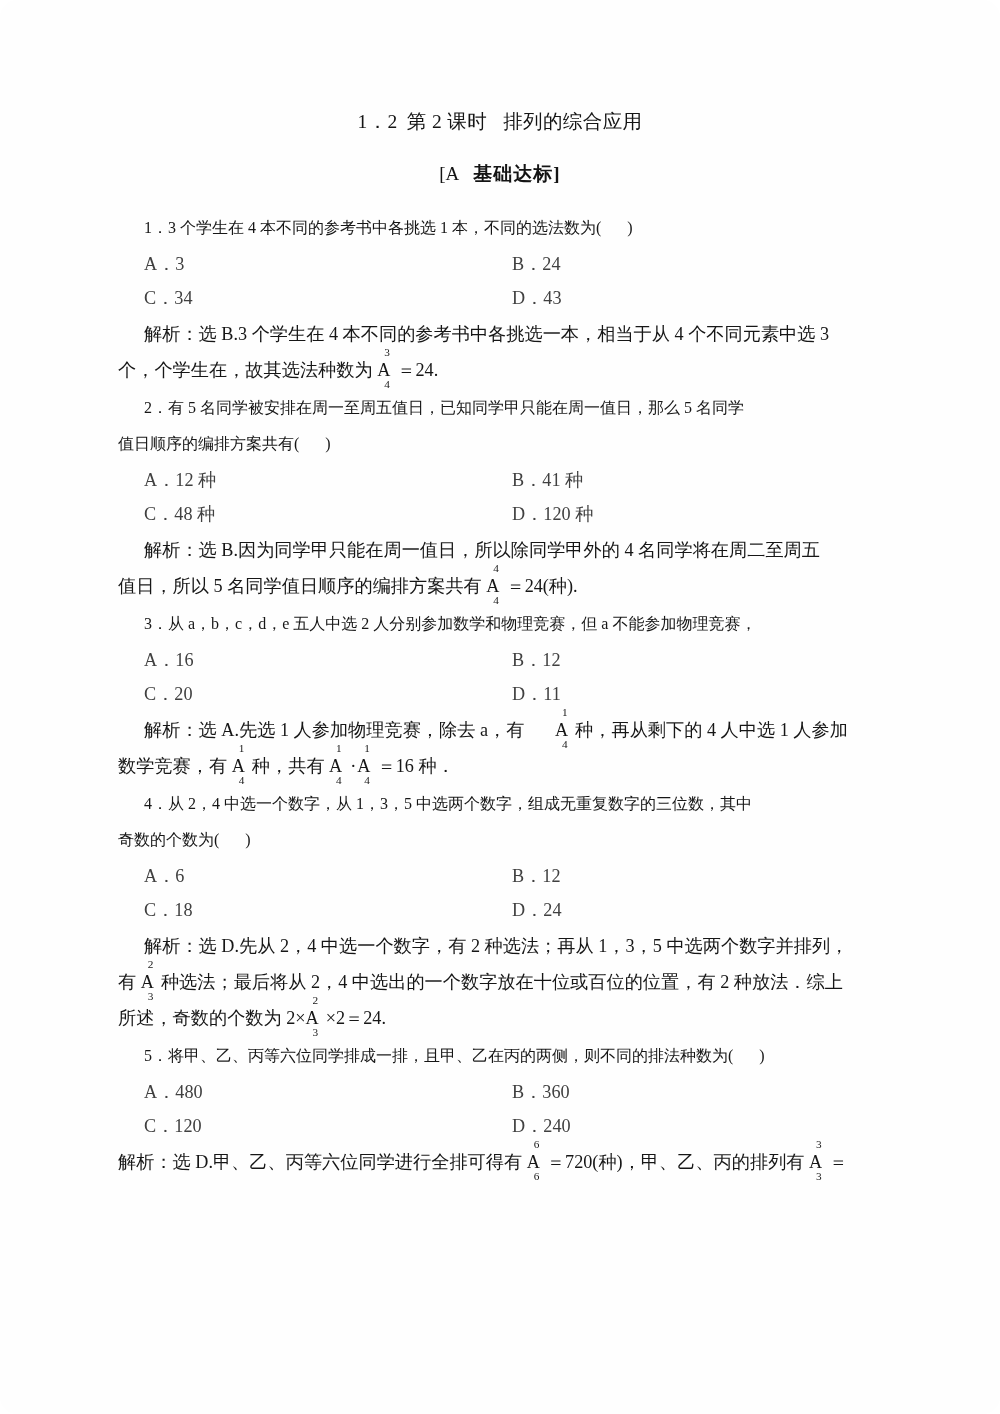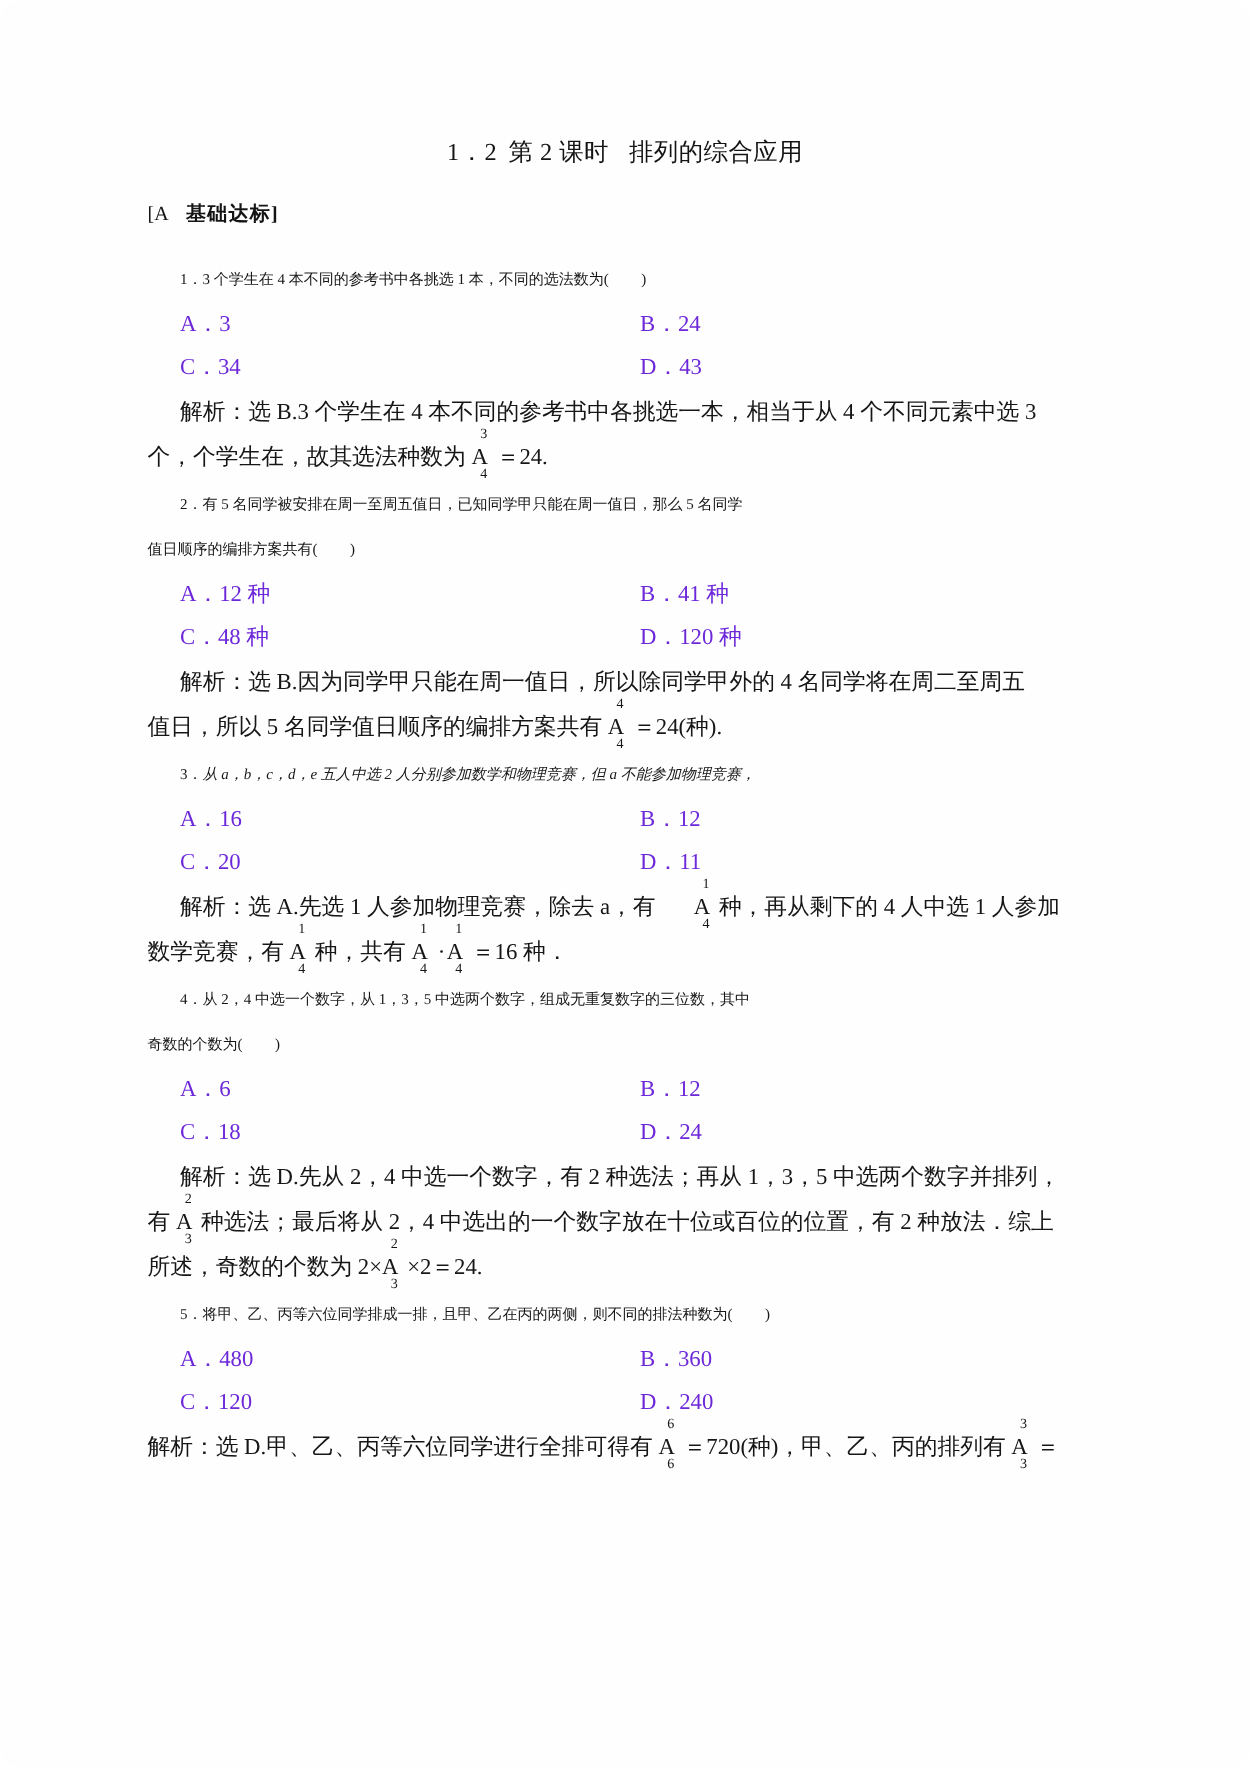--- a/index.html
+++ b/index.html
@@ -35,49 +35,50 @@
     font-size: 19.5px;
     letter-spacing: 0.4px;
     margin: 0 0 26px 0;
     font-weight: 400;
     color: #141414;
   }
   .doc-title .sp { display: inline-block; width: 9px; }
   .doc-title .sp-wide { display: inline-block; width: 16px; }
 
   .section-head {
-    font-size: 16px;
+    text-align: center;
+    font-size: 19px;
     margin: 0 0 24px 0;
     font-weight: 400;
     color: #141414;
   }
   .section-head .bold-cn { font-weight: bold; letter-spacing: 1px; }
   .section-head .gap { display: inline-block; width: 14px; }
 
   
   .qblock { margin-bottom: 4px; }
 
   .qstem {
-    font-size: 12px;
+    font-size: 16px;
     line-height: 34px;
     text-indent: 26px;
     margin: 0 0 2px 0;
     color: #161616;
     text-align: justify;
     text-justify: inter-ideograph;
   }
   .qstem.cont { text-indent: 0; }
 
   .choices {
     display: flex;
     flex-direction: row;
     font-size: 18.2px;
     line-height: 34px;
     margin: 0;
-    color: #6d28d9;
+    color: #404040;
   }
   .choice-col { width: 50%; padding-left: 26px; box-sizing: border-box; }
   .choice-col.right { padding-left: 12px; }
 
   .solution {
     font-size: 18.2px;
     line-height: 34px;
     text-indent: 26px;
     margin: 2px 0 2px 0;
     color: #161616;
@@ -105,21 +106,21 @@
     font-size: 0.62em;
     line-height: 1;
   }
   .perm > .sub {
     position: absolute;
     bottom: -0.28em;
     left: 0.62em;
     font-size: 0.62em;
     line-height: 1;
   }
-  .ital { font-style: italic; }
+  .ital { }
   .mdot { font-style: normal; padding: 0 1px; }
 </style>
 </head>
 <body>
 
 <div class="page">
   <div class="content">
 
     <div class="doc-title">
       <span>1．2</span><span class="sp"></span><span>第 2 课时</span><span class="sp-wide"></span><span>排列的综合应用</span>

